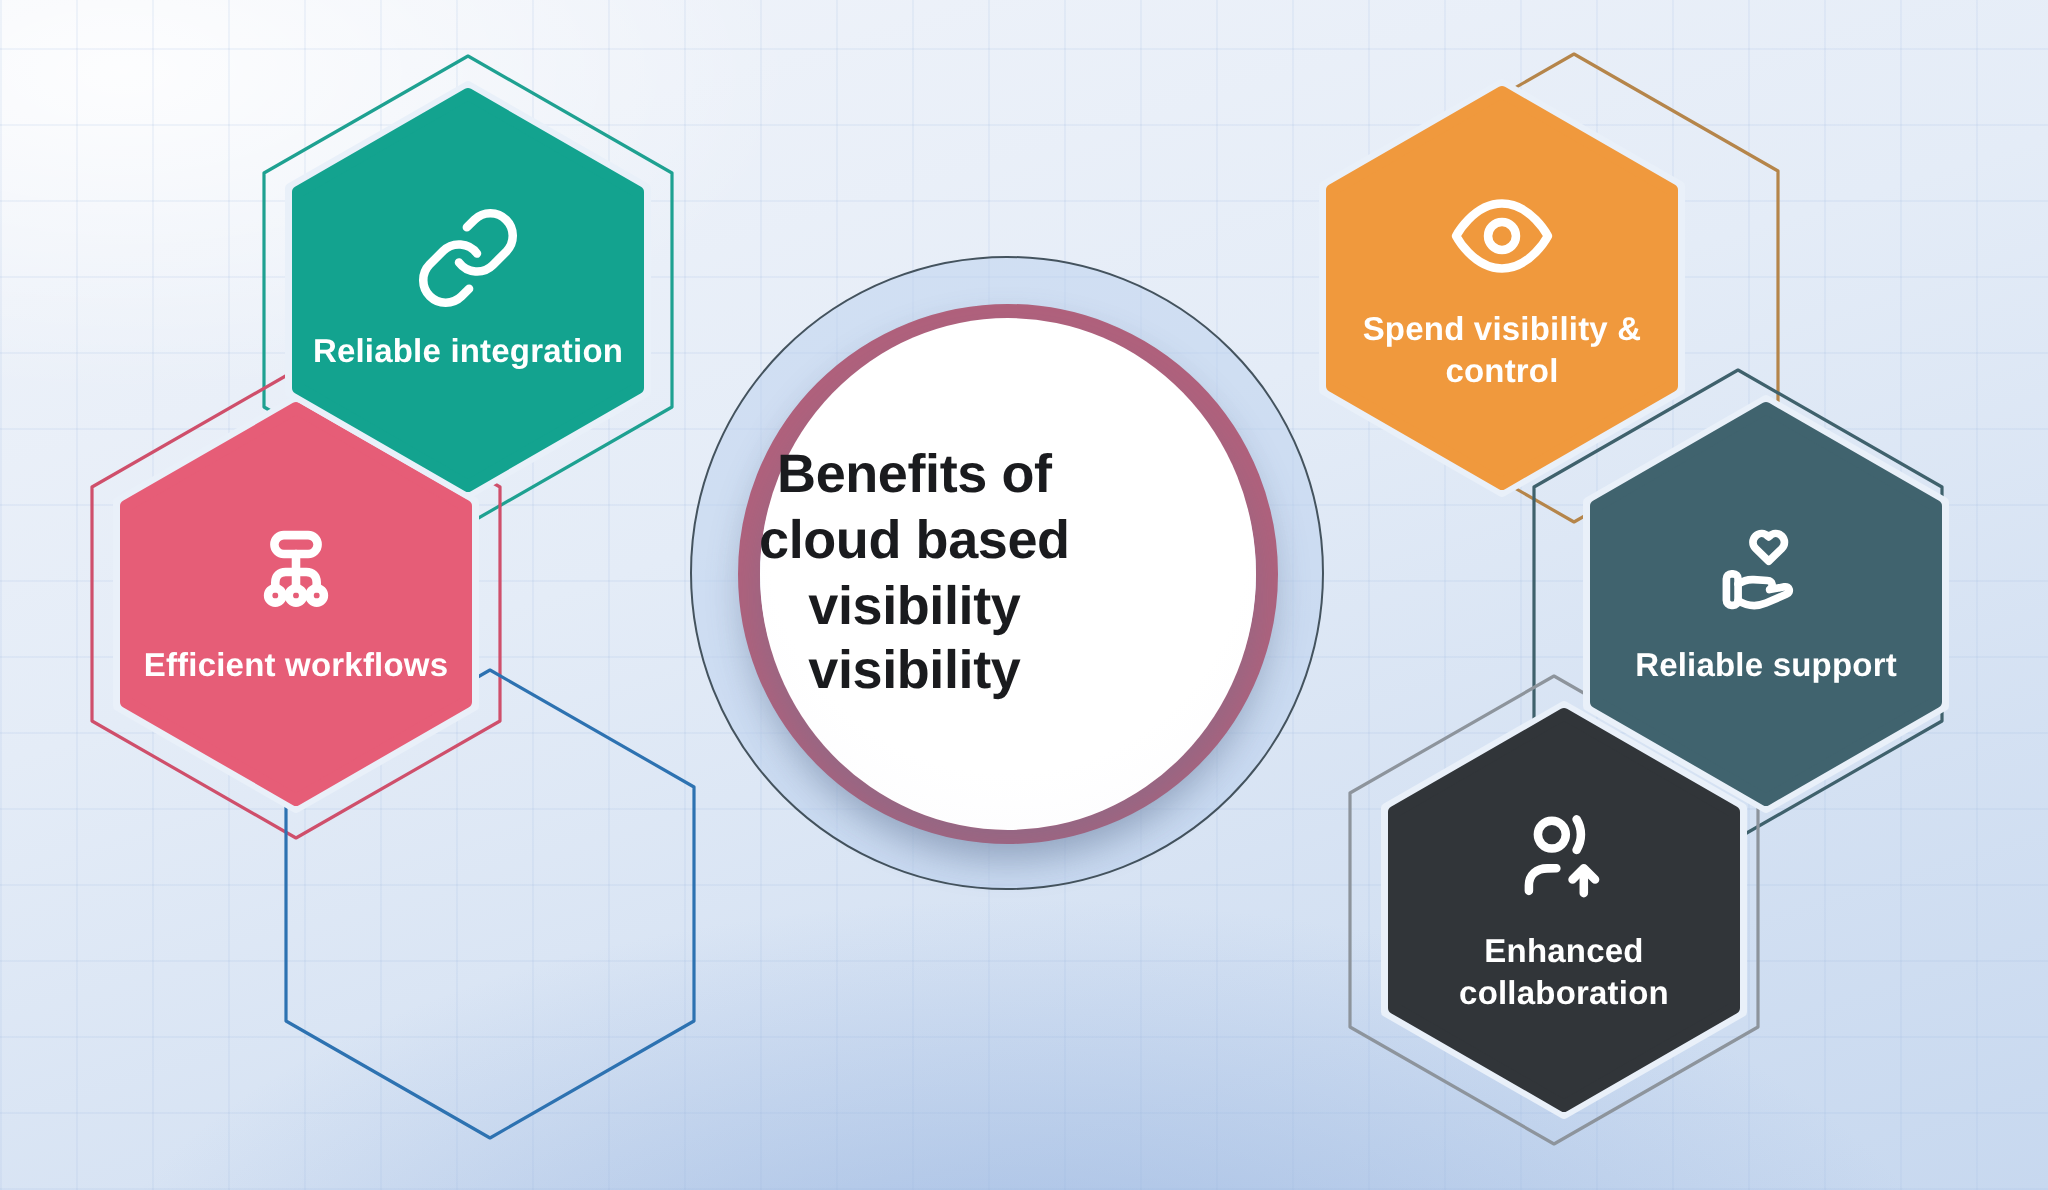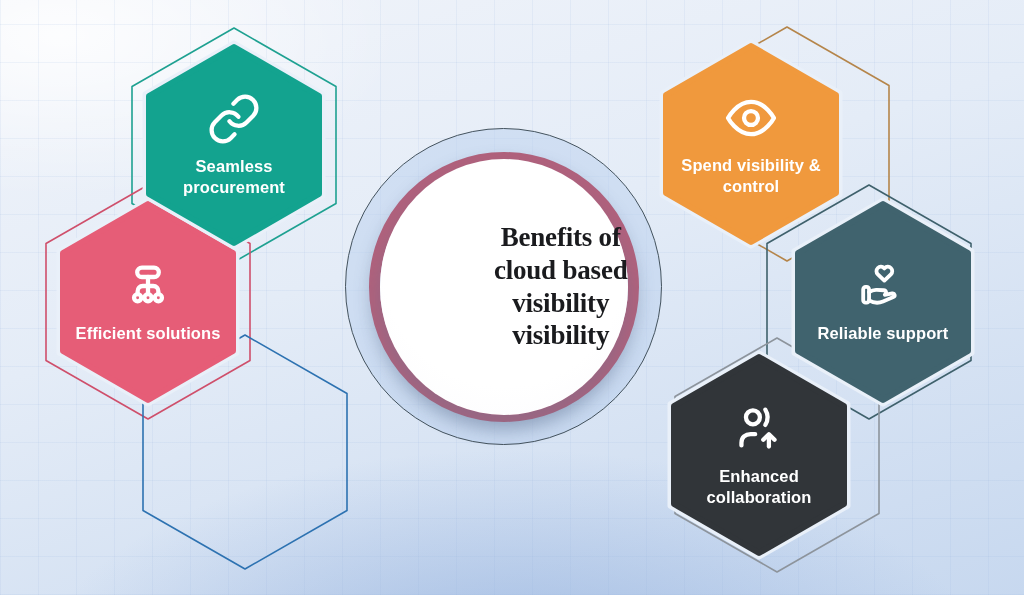--- a/index.html
+++ b/index.html
@@ -54,21 +54,21 @@
   .circle-rose{
     width:270px; height:270px; border:11px solid #b1617c; border-radius:50%;
     background:#cddef3;
     display:flex; align-items:center; justify-content:center;
     box-shadow:0 8px 16px rgba(90,110,145,.25);
   }
   .circle-white{
     width:256px; height:256px; border-radius:50%;
     background:radial-gradient(circle at 50% 42%, #ffffff 62%, #fdfdfe 78%, #e9ecf2 93%, #f4f6f9 100%);
     box-shadow:0 12px 20px rgba(96,115,148,.38);
-    display:flex; flex-direction:column; align-items:flex-end; justify-content:center;font-family:Liberation Serif, serif;
+    display:flex; flex-direction:column; align-items:flex-start; justify-content:center;
   }
   .center-title{
     font-size:27px; font-weight:700; color:#1a1b1e; line-height:1.22;
     text-align:center; letter-spacing:-.2px;
   }
 </style>
 </head>
 <body>
 
 <div class="canvas">
@@ -100,42 +100,42 @@
       <polygon class="rimhex" points="120,28 209,79 209,181 120,232 31,181 31,79" fill="#e9f0f9" stroke="#e9f0f9"></polygon>
       <polygon class="fillhex" points="120,32 205,81 205,179 120,228 35,179 35,81" fill="#13a38f" stroke="#13a38f"></polygon>
     </svg>
     <div class="hex-content">
       <span class="hex-icon">
         <svg viewBox="0 0 24 24" fill="none" stroke="currentColor" stroke-width="1.9" stroke-linecap="round" stroke-linejoin="round">
           <path d="M10 13a5 5 0 0 0 7.54.54l3-3a5 5 0 0 0-7.07-7.07l-1.72 1.71"></path>
           <path d="M14 11a5 5 0 0 0-7.54-.54l-3 3a5 5 0 0 0 7.07 7.07l1.71-1.71"></path>
         </svg>
       </span>
-      <div class="hex-label">Seamless procurement</div>
+      <div class="hex-label">Reliable integration</div>
     </div>
   </div>
 
   <div class="hex z4" style="left:28px; top:172px;">
     <svg class="shape" width="240" height="260" viewBox="0 0 240 260">
       <polygon class="rimhex" points="120,28 209,79 209,181 120,232 31,181 31,79" fill="#e9f0f9" stroke="#e9f0f9"></polygon>
       <polygon class="fillhex" points="120,32 205,81 205,179 120,228 35,179 35,81" fill="#e65d77" stroke="#e65d77"></polygon>
     </svg>
     <div class="hex-content">
       <span class="hex-icon">
         <svg viewBox="0 0 24 24" fill="none" stroke="currentColor" stroke-width="1.9" stroke-linecap="round" stroke-linejoin="round">
           <rect x="7.2" y="3.8" width="9.6" height="4.2" rx="2.1"></rect>
           <path d="M12 8v4"></path>
           <path d="M7.4 15.6v-1.3c0-1.4.9-2.3 2.3-2.3h4.6c1.4 0 2.3.9 2.3 2.3v1.3"></path>
           <path d="M12 12v3.6"></path>
           <circle cx="7.4" cy="17.2" r="1.6"></circle>
           <circle cx="12" cy="17.2" r="1.6"></circle>
           <circle cx="16.6" cy="17.2" r="1.6"></circle>
         </svg>
       </span>
-      <div class="hex-label">Efficient solutions</div>
+      <div class="hex-label">Efficient workflows</div>
     </div>
   </div>
 
 
   <div class="hex z3" style="left:631px; top:14px;">
     <svg class="shape" width="240" height="260" viewBox="0 0 240 260">
       <polygon class="rimhex" points="120,28 209,79 209,181 120,232 31,181 31,79" fill="#e9f0f9" stroke="#e9f0f9"></polygon>
       <polygon class="fillhex" points="120,32 205,81 205,179 120,228 35,179 35,81" fill="#f0993d" stroke="#f0993d"></polygon>
     </svg>
     <div class="hex-content">
@@ -159,21 +159,21 @@
         <svg viewBox="0 0 24 24" fill="none" stroke="currentColor" stroke-width="1.7" stroke-linecap="round" stroke-linejoin="round">
           <path d="M12.6 9.6 9.7 6.8c-.8-.8-.8-2 0-2.8.8-.8 2-.7 2.8.1l.1.1.1-.1c.8-.8 2-.9 2.8-.1.8.8.8 2 0 2.8l-2.9 2.8z"></path>
           <rect x="3.2" y="12.4" width="2.6" height="7" rx="1.1"></rect>
           <path d="M5.8 18.4c2.2 1.3 4.3 1.3 6.2.5l4.6-2c1-.4.6-1.8-.5-1.6l-3.3.6c.9-.7.7-1.9-.5-2l-3-.2c-1.3-.1-2.3.2-3.5 1"></path>
         </svg>
       </span>
       <div class="hex-label">Reliable support</div>
     </div>
   </div>
 
-  <div class="hex z5" style="left:639px; top:325px;">
+  <div class="hex z5" style="left:662px; top:325px;">
     <svg class="shape" width="240" height="260" viewBox="0 0 240 260">
       <polygon class="rimhex" points="120,28 209,79 209,181 120,232 31,181 31,79" fill="#e9f0f9" stroke="#e9f0f9"></polygon>
       <polygon class="fillhex" points="120,32 205,81 205,179 120,228 35,179 35,81" fill="#313539" stroke="#313539"></polygon>
     </svg>
     <div class="hex-content">
       <span class="hex-icon">
         <svg viewBox="0 0 24 24" fill="none" stroke="currentColor" stroke-width="1.9" stroke-linecap="round" stroke-linejoin="round">
           <circle cx="9.3" cy="6.8" r="3.1"></circle>
           <path d="M14.8 3.4a6.5 6.5 0 0 1 0 6.8"></path>
           <path d="M4.2 19.3v-1.2c0-2.4 1.7-3.8 4.1-3.8h2"></path>

